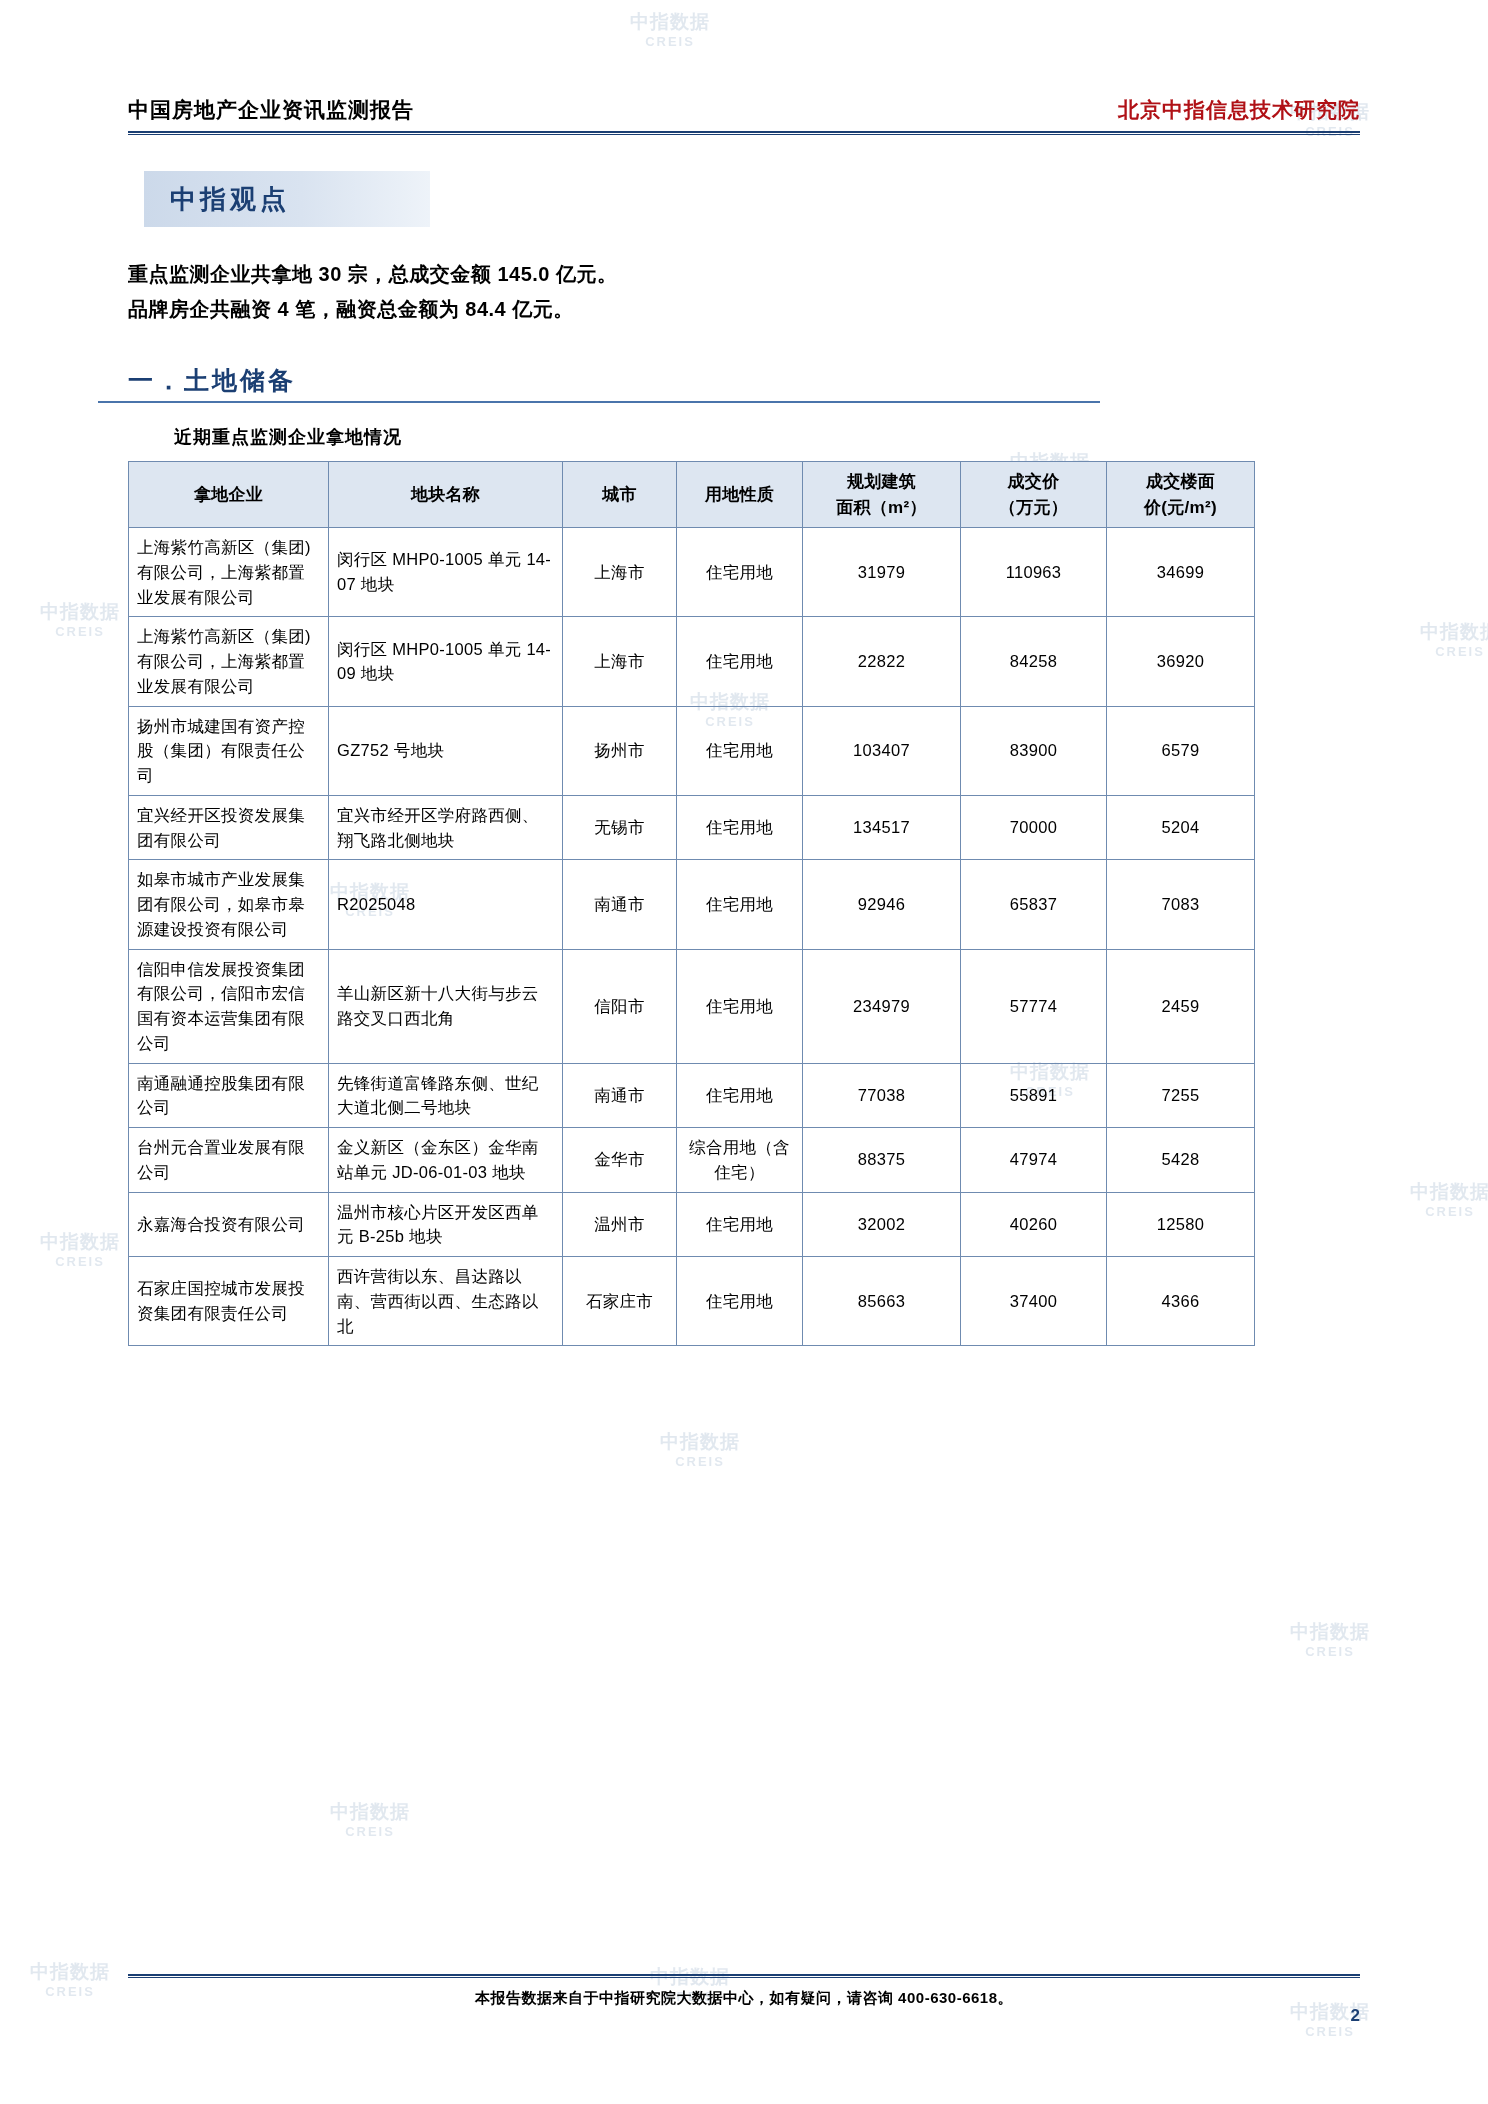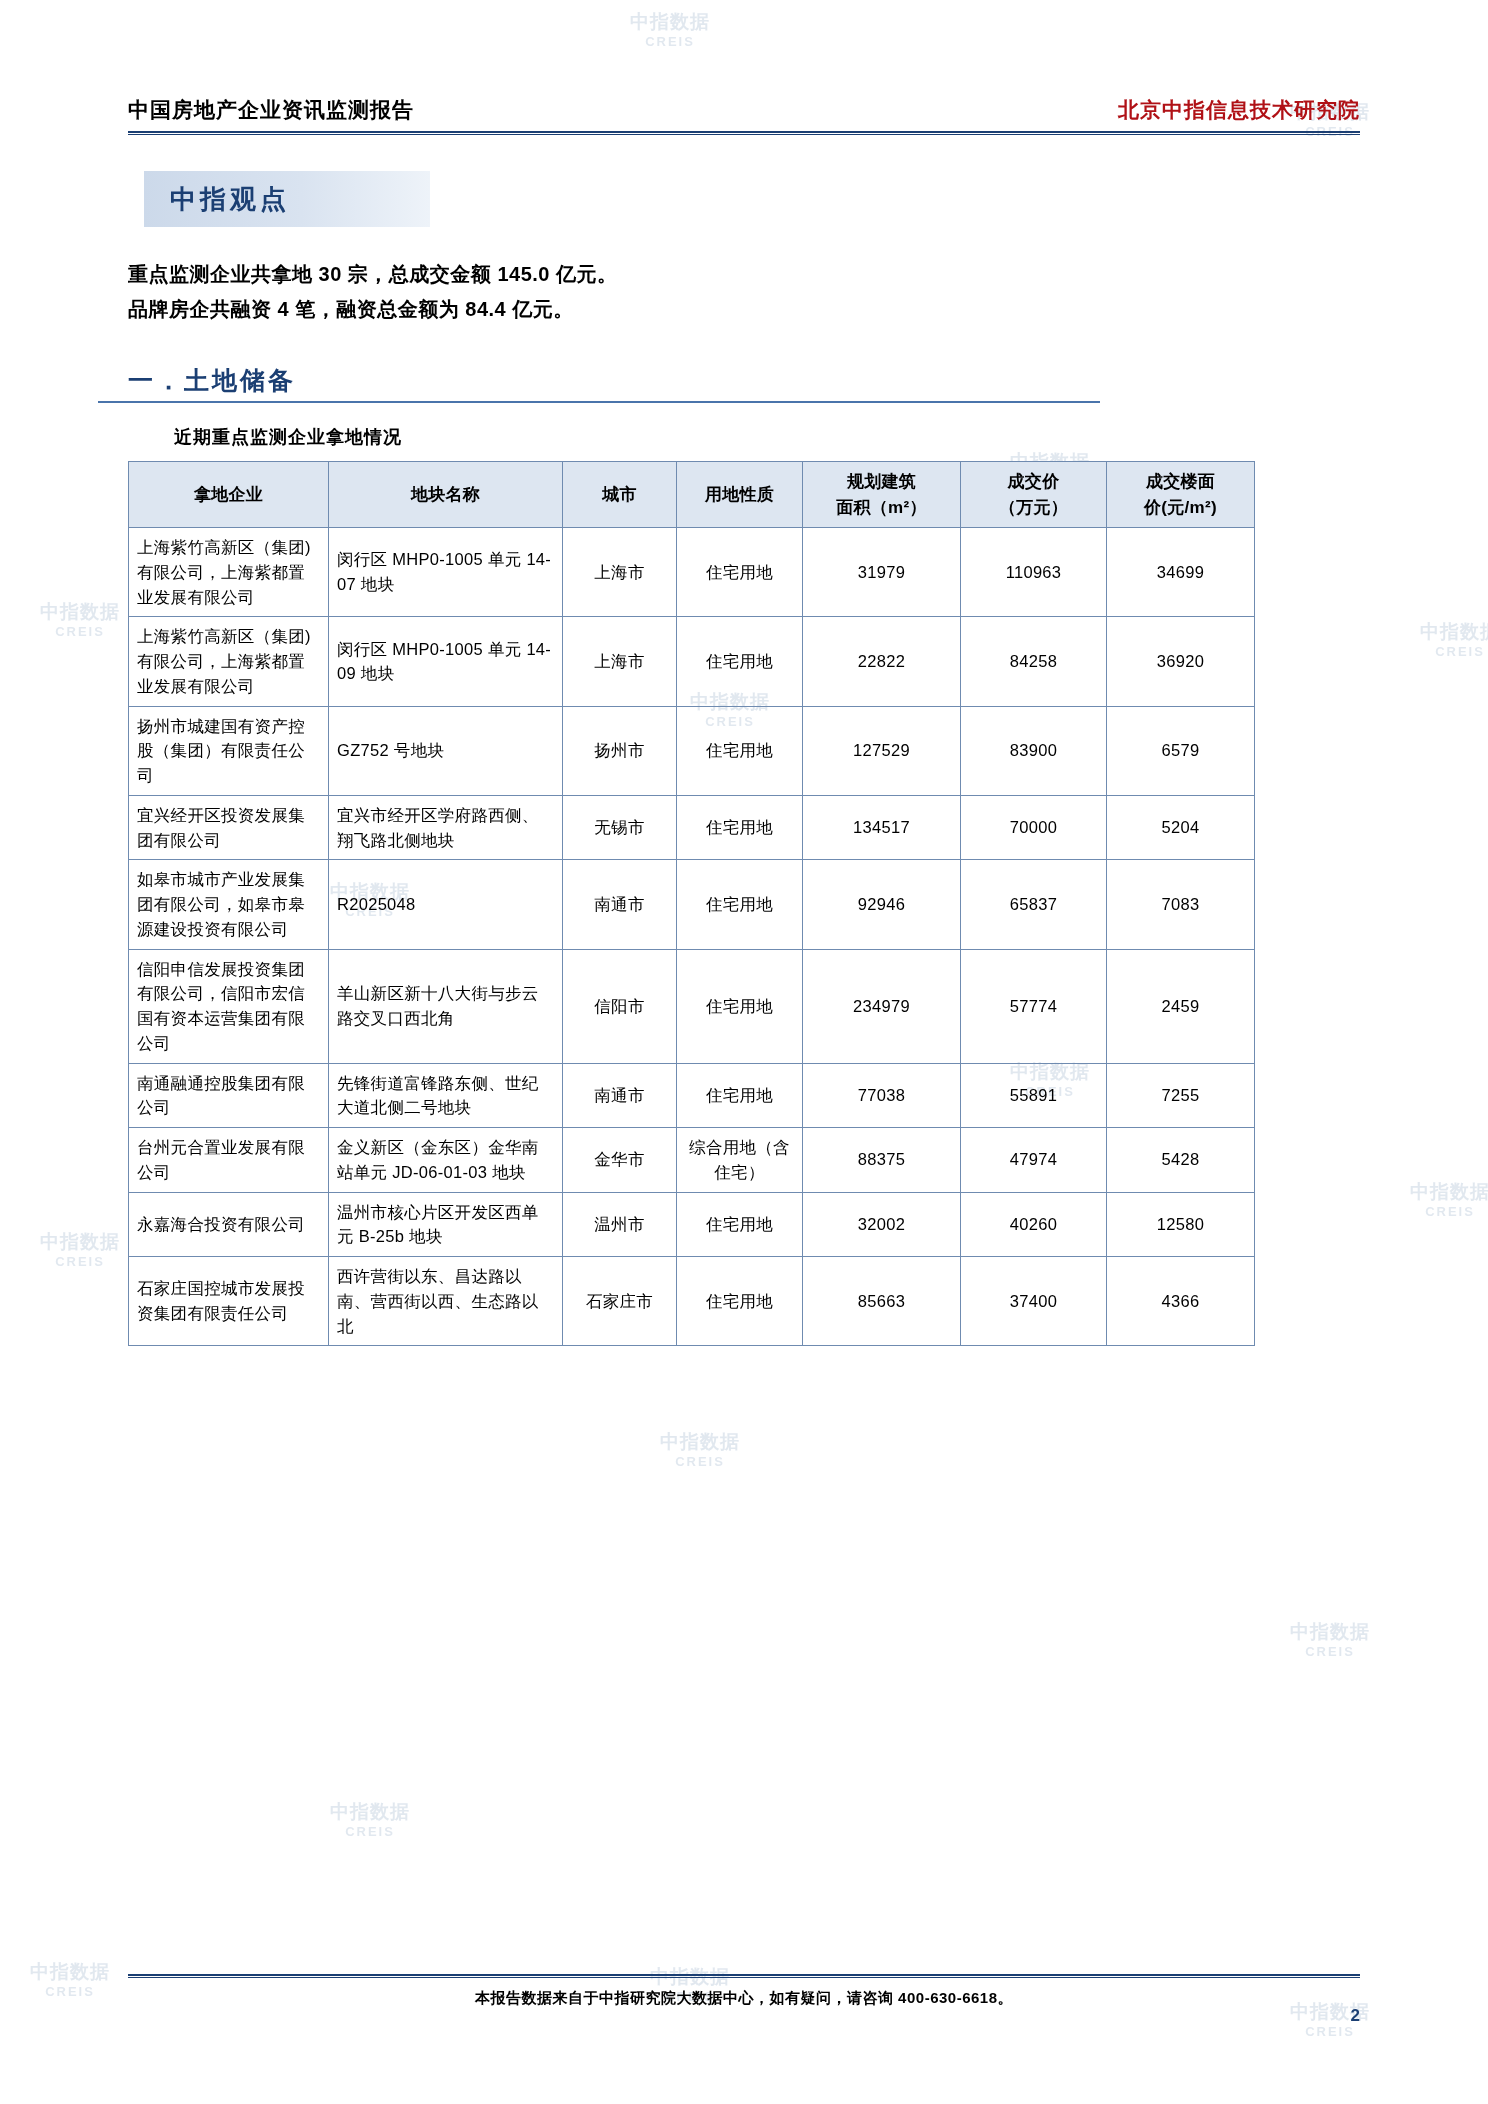--- a/index.html
+++ b/index.html
@@ -273,21 +273,21 @@
         <td class="c">住宅用地</td>
         <td class="c">22822</td>
         <td class="c">84258</td>
         <td class="c">36920</td>
       </tr>
       <tr>
         <td class="l">扬州市城建国有资产控股（集团）有限责任公司</td>
         <td class="l">GZ752 号地块</td>
         <td class="c">扬州市</td>
         <td class="c">住宅用地</td>
-        <td class="c">127529</td>
+        <td class="c">103407</td>
         <td class="c">83900</td>
         <td class="c">6579</td>
       </tr>
       <tr>
         <td class="l">宜兴经开区投资发展集团有限公司</td>
         <td class="l">宜兴市经开区学府路西侧、翔飞路北侧地块</td>
         <td class="c">无锡市</td>
         <td class="c">住宅用地</td>
         <td class="c">134517</td>
         <td class="c">70000</td>

